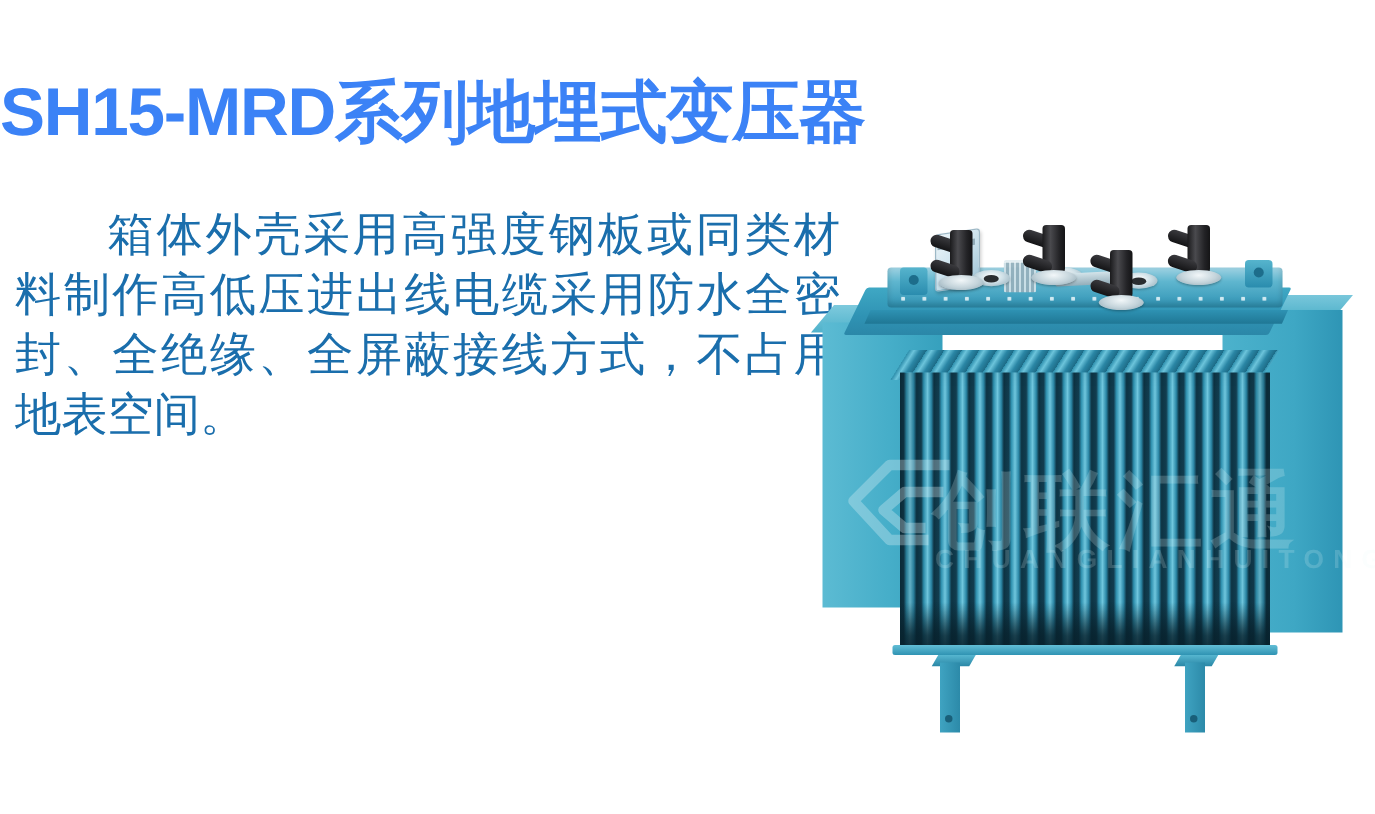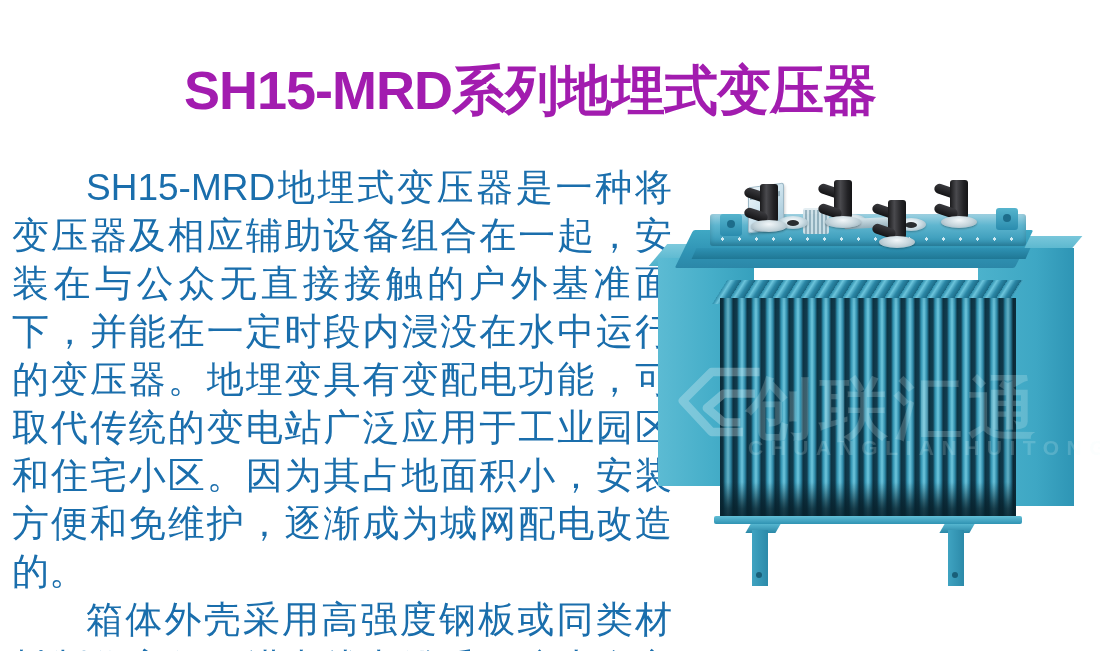--- a/index.html
+++ b/index.html
@@ -22,25 +22,25 @@
     background: #ffffff;
     overflow: hidden;
   }
 
   
   #title {
     position: absolute;
     left: 0;
     top: 62px;
     width: 1060px;
-    text-align: center;
+    text-align: left;
     font-size: 54px;
     font-weight: bold;
     letter-spacing: -1px;
-    color: #a21caf;
+    color: #3b82f6;
     line-height: 1.05;
     white-space: nowrap;
   }
 
   
   #copy {
     position: absolute;
     left: 12px;
     top: 164px;
     width: 660px;
@@ -384,21 +384,20 @@
   }
 </style>
 </head>
 <body>
 
 <div id="page">
 
   <div id="title">SH15-MRD系列地埋式变压器</div>
 
   <div id="copy">
-    <p class="para">SH15-MRD地埋式变压器是一种将变压器及相应辅助设备组合在一起，安装在与公众无直接接触的户外基准面下，并能在一定时段内浸没在水中运行的变压器。地埋变具有变配电功能，可取代传统的变电站广泛应用于工业园区和住宅小区。因为其占地面积小，安装方便和免维护，逐渐成为城网配电改造的。</p>
     <p class="para">箱体外壳采用高强度钢板或同类材料制作高低压进出线电缆采用防水全密封、全绝缘、全屏蔽接线方式，不占用地表空间。</p>
   </div>
 
   <div id="photo">
 
     <div class="tank-rear-top"></div>
     <div class="tank-left-top"></div>
     <div class="tank-left-face"></div>
     <div class="tank-right-top"></div>
     <div class="tank-right-face"></div>

